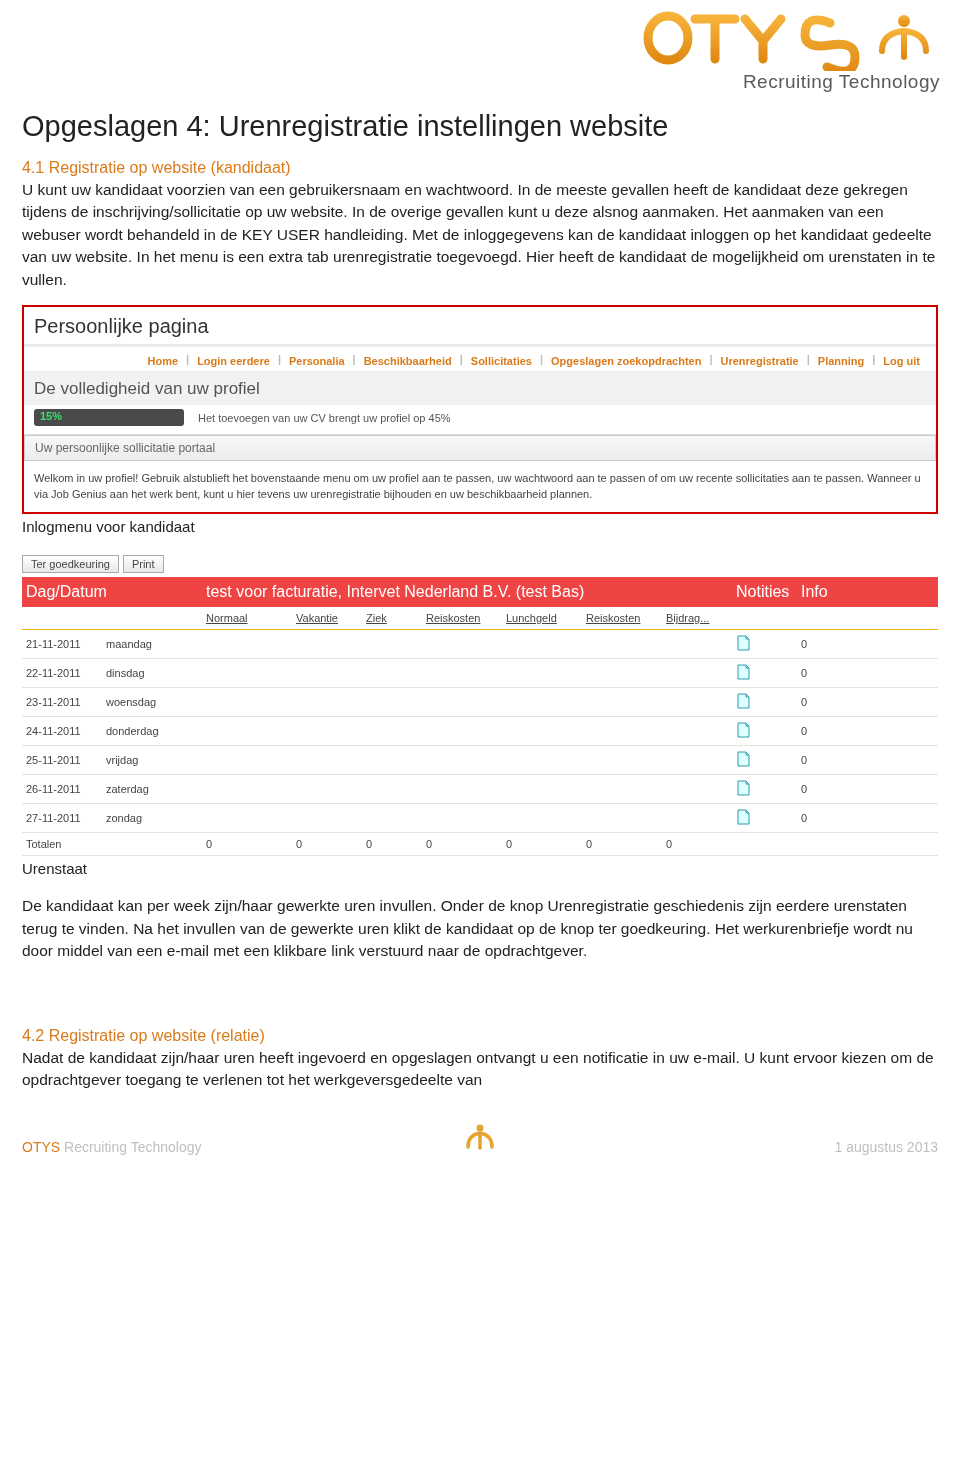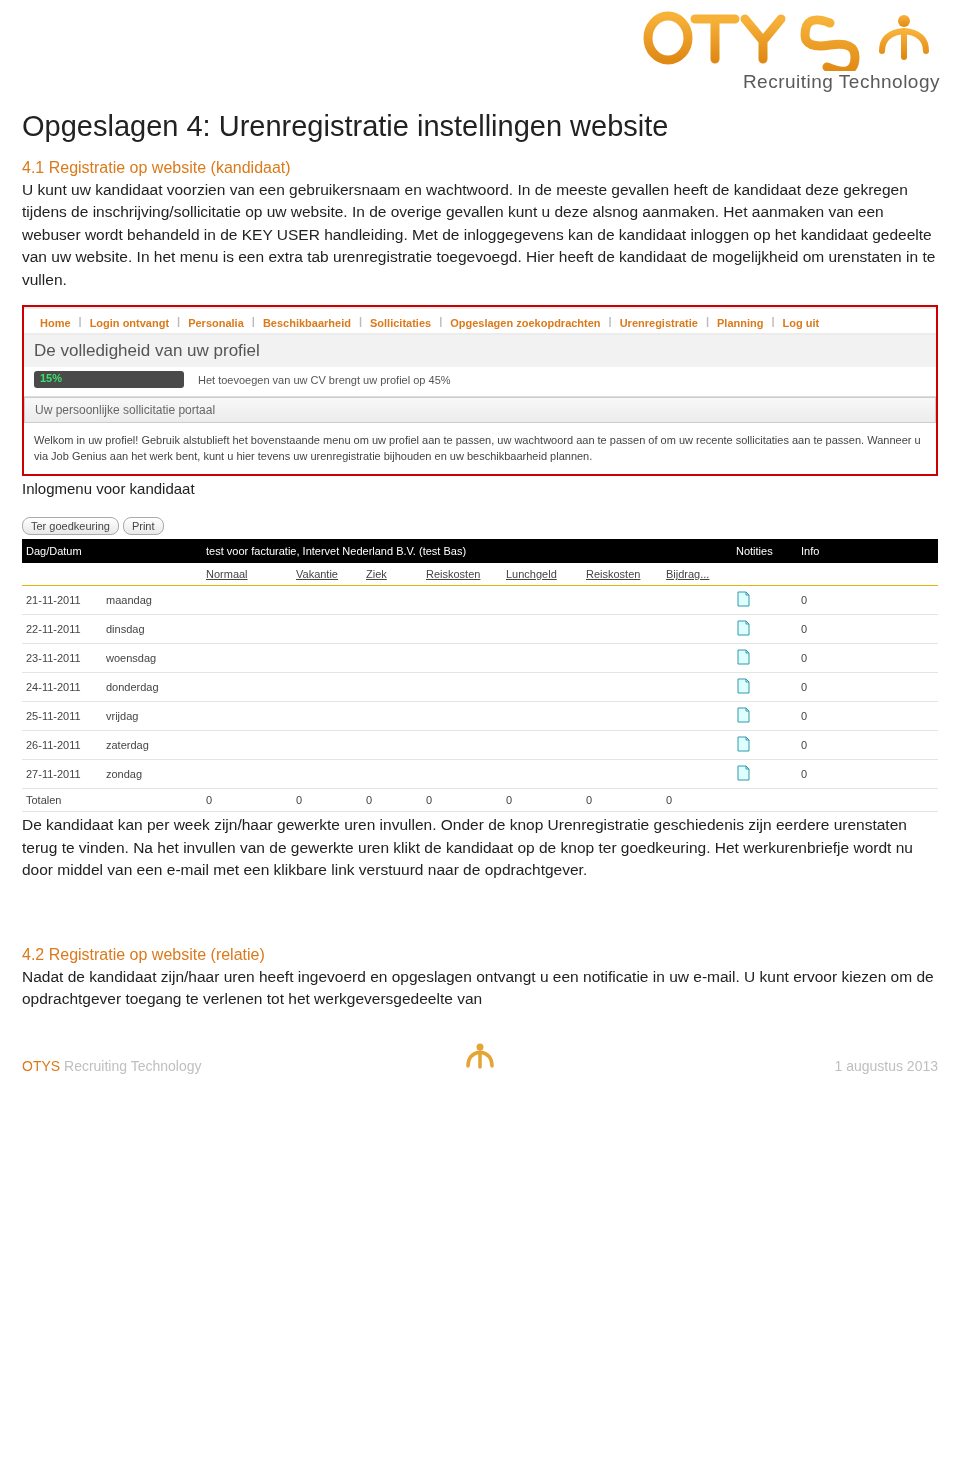--- a/index.html
+++ b/index.html
@@ -68,20 +68,21 @@
   }
   .s1-tabs {
     display: flex;
     gap: 0;
     padding: 6px 8px 2px;
     background: #fff;
     border-top: 2px solid #ececec;
     border-bottom: 2px solid #ececec;
     font-size: 11px;
     font-weight: bold;
+    justify-content: flex-end;
   }
   .s1-tab { color: #da7a1a; padding: 2px 8px; }
   .s1-sep { color: #bbb; }
   .s1-row2 {
     padding: 6px 10px;
     font-size: 17px;
     color: #555;
     background: #f2f2f2;
   }
   .s1-progress-row {
@@ -136,28 +137,28 @@
   .s2-top-btns {
     display: flex;
     gap: 4px;
     padding: 2px 0 4px;
   }
   .s2-btn {
     border: 1px solid #aaa;
     background: linear-gradient(#fff,#e8e8e8);
     padding: 2px 8px;
     font-size: 11px;
-    border-radius: 8px;
+    border-radius: 0;
   }
   .s2-header {
     display: grid;
     grid-template-columns: 180px 90px 70px 60px 80px 80px 80px 70px 65px 55px;
-    background: #000000;
+    background: #ef4444;
     color: #fff;
-    font-size: 11px;
+    font-size: 16px;
   }
   .s2-header > div { padding: 6px 4px; }
   .s2-row {
     display: grid;
     grid-template-columns: 80px 100px 90px 70px 60px 80px 80px 80px 70px 30px 35px 55px;
     border-bottom: 1px solid #e4e4e4;
     padding: 5px 0;
     align-items: center;
     font-size: 11px;
   }
@@ -213,24 +214,25 @@
 </div>
 
 <div class="content">
 
   <h1>Opgeslagen 4: Urenregistratie instellingen website</h1>
 
   <div class="subhead">4.1 Registratie op website (kandidaat)</div>
   <p class="body-para">U kunt uw kandidaat voorzien van een gebruikersnaam en wachtwoord. In de meeste gevallen heeft de kandidaat deze gekregen tijdens de inschrijving/sollicitatie op uw website. In de overige gevallen kunt u deze alsnog aanmaken. Het aanmaken van een webuser wordt behandeld in de KEY USER handleiding. Met de inloggegevens kan de kandidaat inloggen op het kandidaat gedeelte van uw website. In het menu is een extra tab urenregistratie toegevoegd. Hier heeft de kandidaat de mogelijkheid om urenstaten in te vullen.</p>
 
   <div class="screenshot1">
+    <div class="s1-title">Persoonlijke pagina</div>
     <div class="s1-tabs">
       <span class="s1-tab">Home</span>
         <span class="s1-sep">|</span>
-      <span class="s1-tab">Login ontvangt</span>
+      <span class="s1-tab">Login eerdere</span>
         <span class="s1-sep">|</span>
       <span class="s1-tab">Personalia</span>
         <span class="s1-sep">|</span>
       <span class="s1-tab">Beschikbaarheid</span>
         <span class="s1-sep">|</span>
       <span class="s1-tab">Sollicitaties</span>
         <span class="s1-sep">|</span>
       <span class="s1-tab">Opgeslagen zoekopdrachten</span>
         <span class="s1-sep">|</span>
       <span class="s1-tab">Urenregistratie</span>
@@ -406,20 +408,21 @@
       <div>0</div>
       <div>0</div>
       <div>0</div>
       <div>0</div>
       <div>0</div>
       <div></div>
         <div></div>
         <div></div>
     </div>
   </div>
+  <div class="caption">Urenstaat</div>
 
   <p class="body-para">De kandidaat kan per week zijn/haar gewerkte uren invullen. Onder de knop Urenregistratie geschiedenis zijn eerdere urenstaten terug te vinden. Na het invullen van de gewerkte uren klikt de kandidaat op de knop ter goedkeuring. Het werkurenbriefje wordt nu door middel van een e-mail met een klikbare link verstuurd naar de opdrachtgever.</p>
 
   <div style="height:50px"></div>
   <div class="subhead">4.2 Registratie op website (relatie)</div>
   <p class="body-para">Nadat de kandidaat zijn/haar uren heeft ingevoerd en opgeslagen ontvangt u een notificatie in uw e-mail. U kunt ervoor kiezen om de opdrachtgever toegang te verlenen tot het werkgeversgedeelte van</p>
 
 </div>
 
 <div class="footer-bar">

